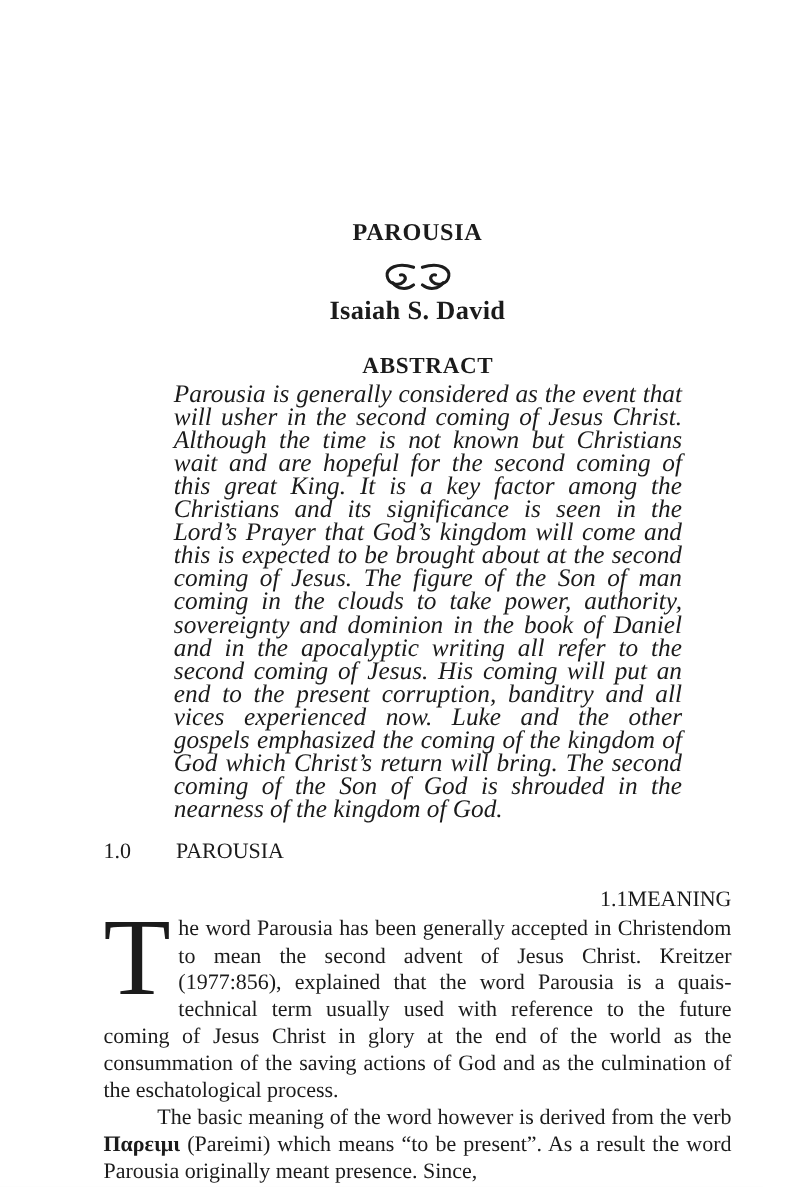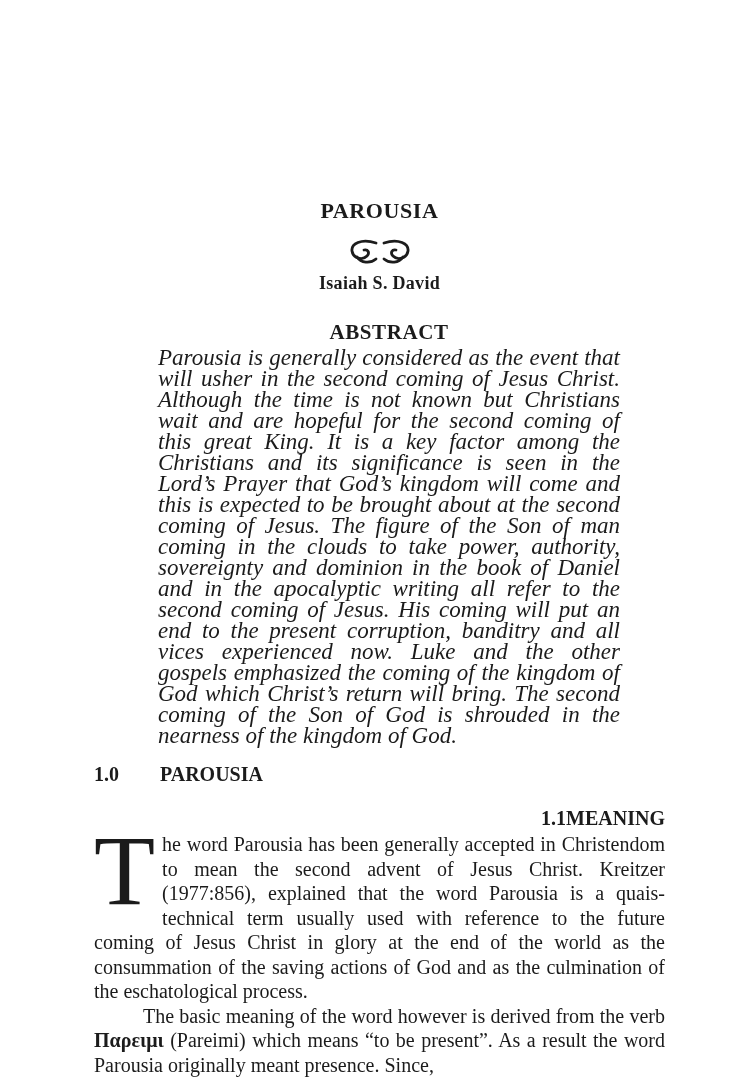--- a/index.html
+++ b/index.html
@@ -10,34 +10,34 @@
     position:relative;overflow:hidden;box-sizing:border-box;
   }
   .content{padding:0 73px 0 94px;box-sizing:border-box;}
   .title{
     text-align:center;font-size:22px;font-weight:bold;
     letter-spacing:0.6px;padding-top:183px;line-height:26px;
   }
   .ornament{ text-align:center;margin-top:5px;height:28px; }
   .ornament svg{display:inline-block;vertical-align:top;}
   .author{
-    text-align:center;font-size:18px;font-weight:bold;
+    text-align:center;font-size:24px;font-weight:bold;
     margin-top:4px;line-height:26px;letter-spacing:0.3px;
   }
   .abstract-block{margin:24px 45px 0 64px;}
   .abstract-heading{
     text-align:center;font-size:21px;font-weight:bold;
     line-height:24px;letter-spacing:0.6px;
   }
   .abstract-text{
     margin:3px 0 0 0;font-style:italic;font-size:23px;
     line-height:21px;text-align:justify;
   }
   .section-heading{
-    margin-top:0;font-size:20px;font-weight:bold;line-height:24px;
+    margin-top:0;font-size:20px;font-weight:normal;line-height:24px;
   }
   .sec-10{margin-top:16px;}
   .sec-11{margin-top:20px;text-align:right;}
   .sec-num{display:inline-block;width:66px;}
   .body-para{
     margin:0;font-size:20px;line-height:24.5px;text-align:justify;
   }
   .para1{margin-top:2px;}
   .dropcap{
     float:left;font-size:100px;line-height:72px;height:72px;

